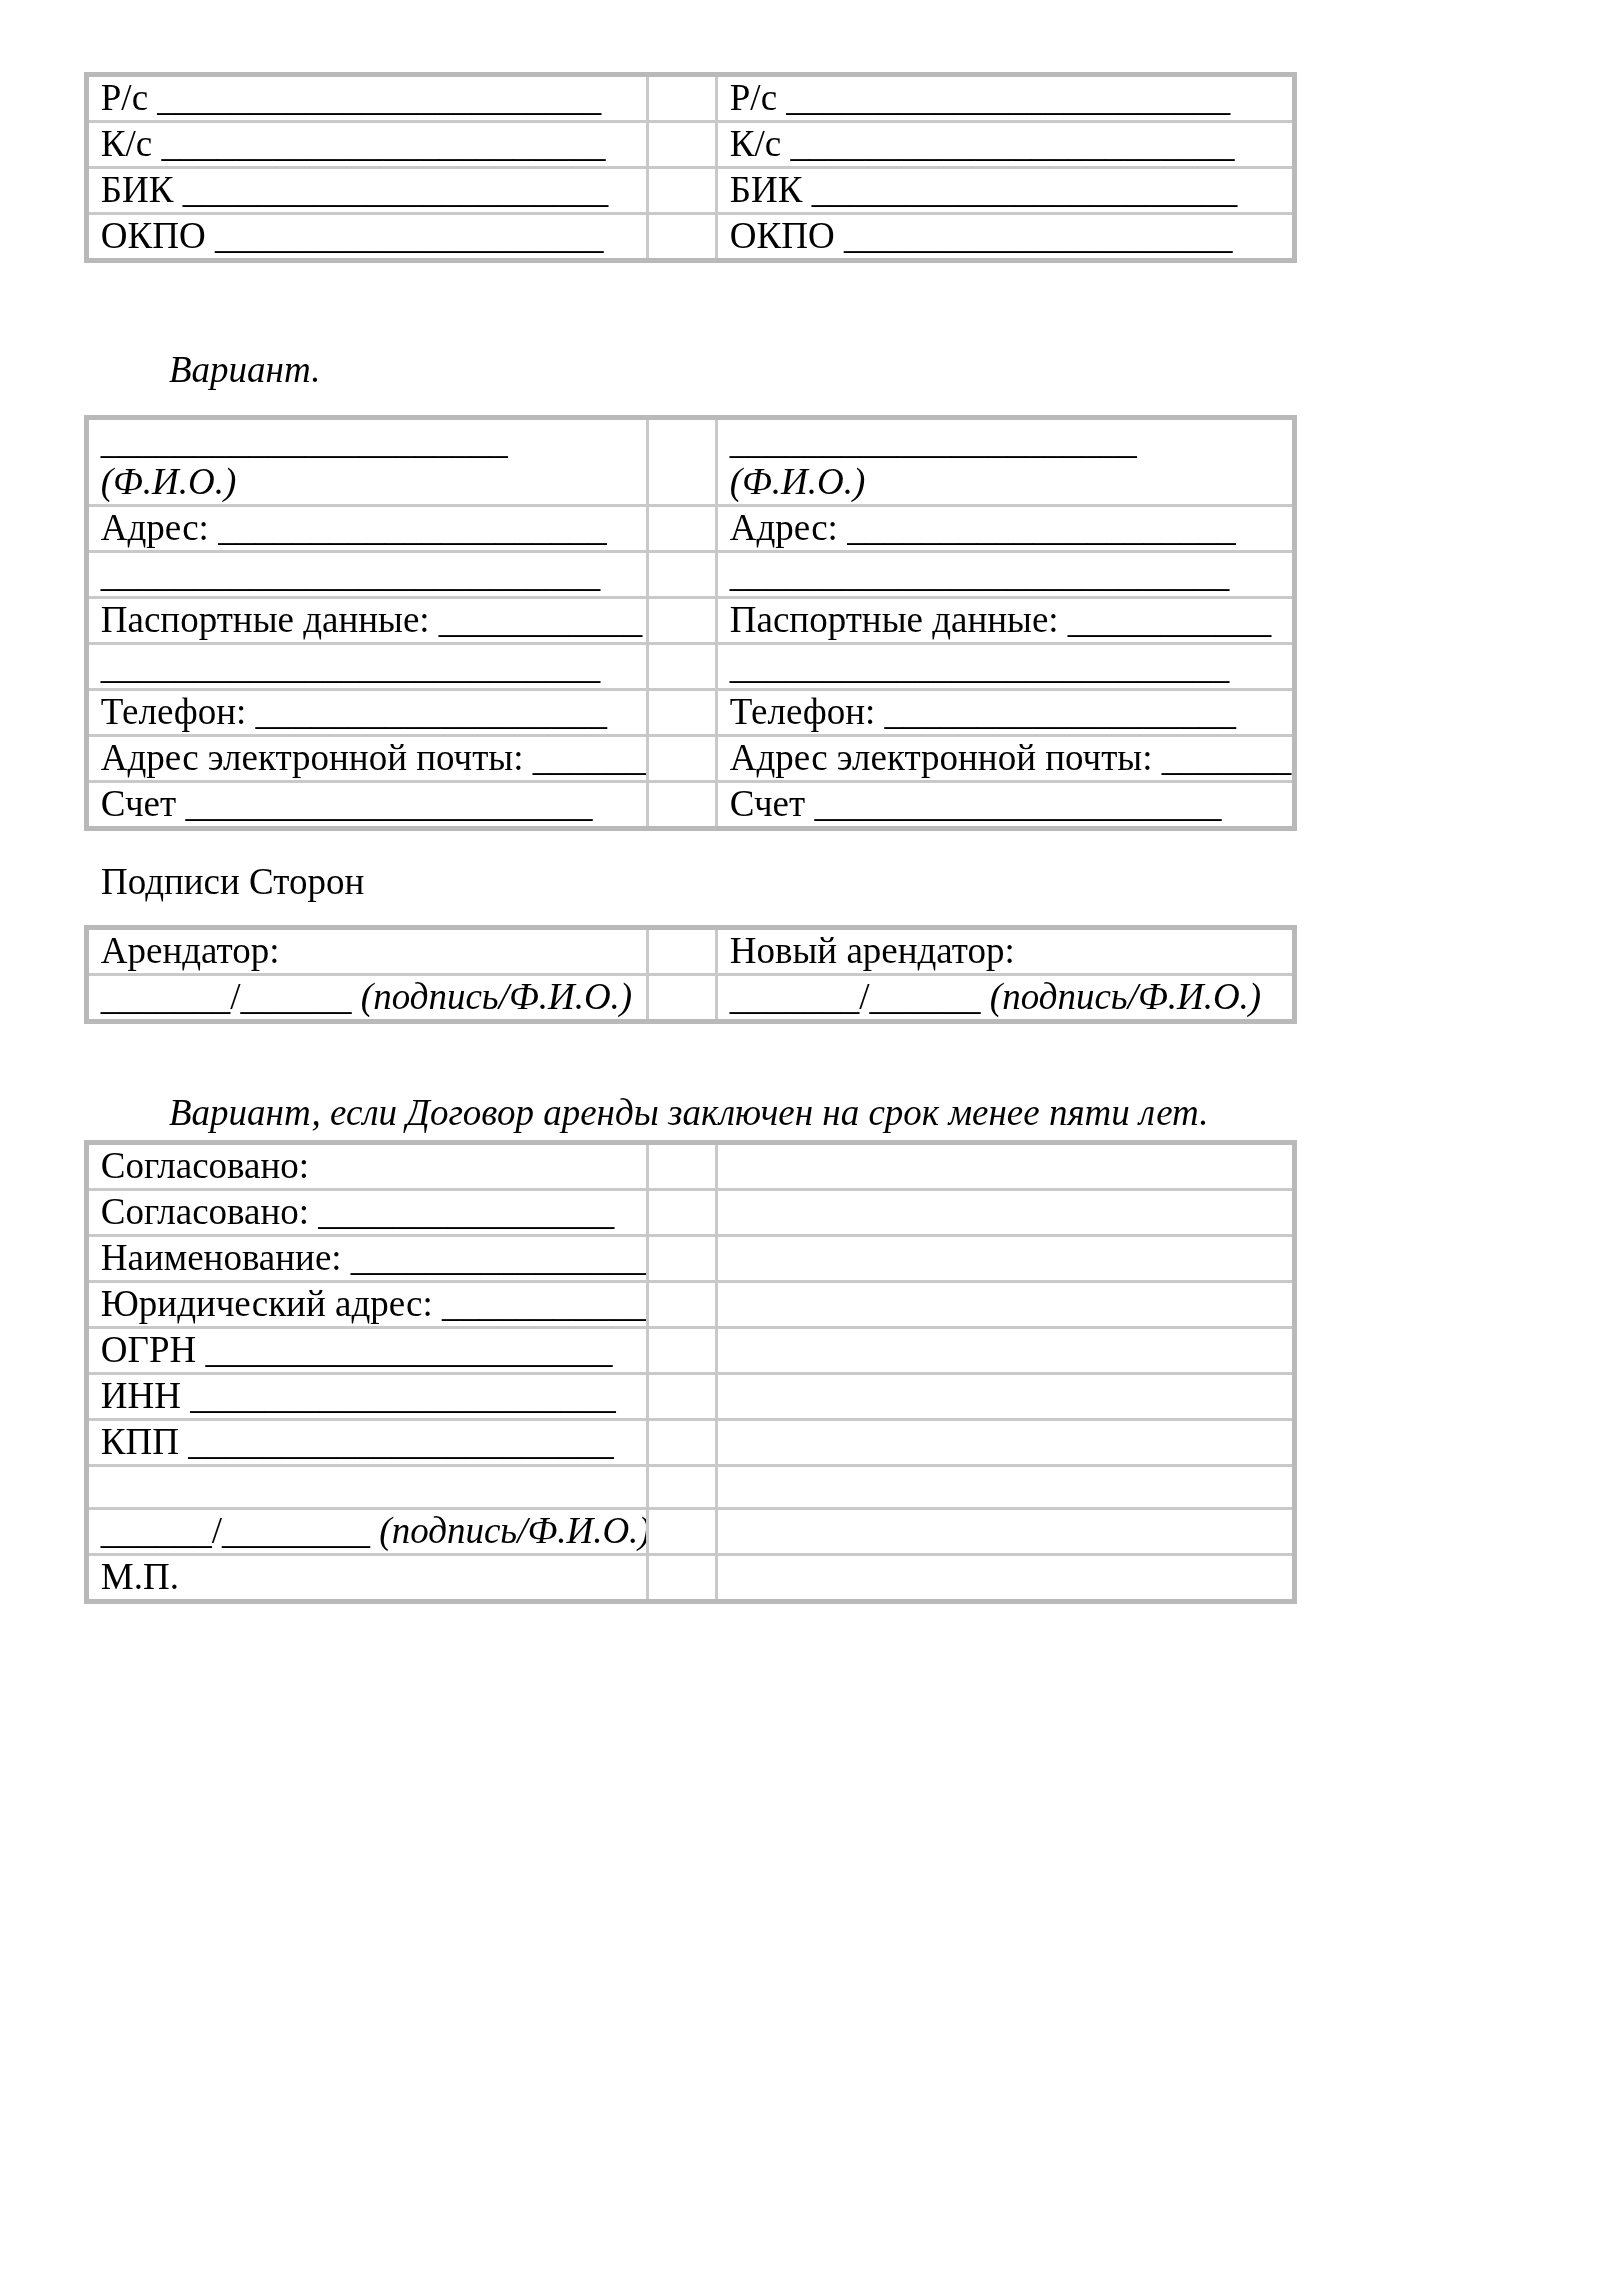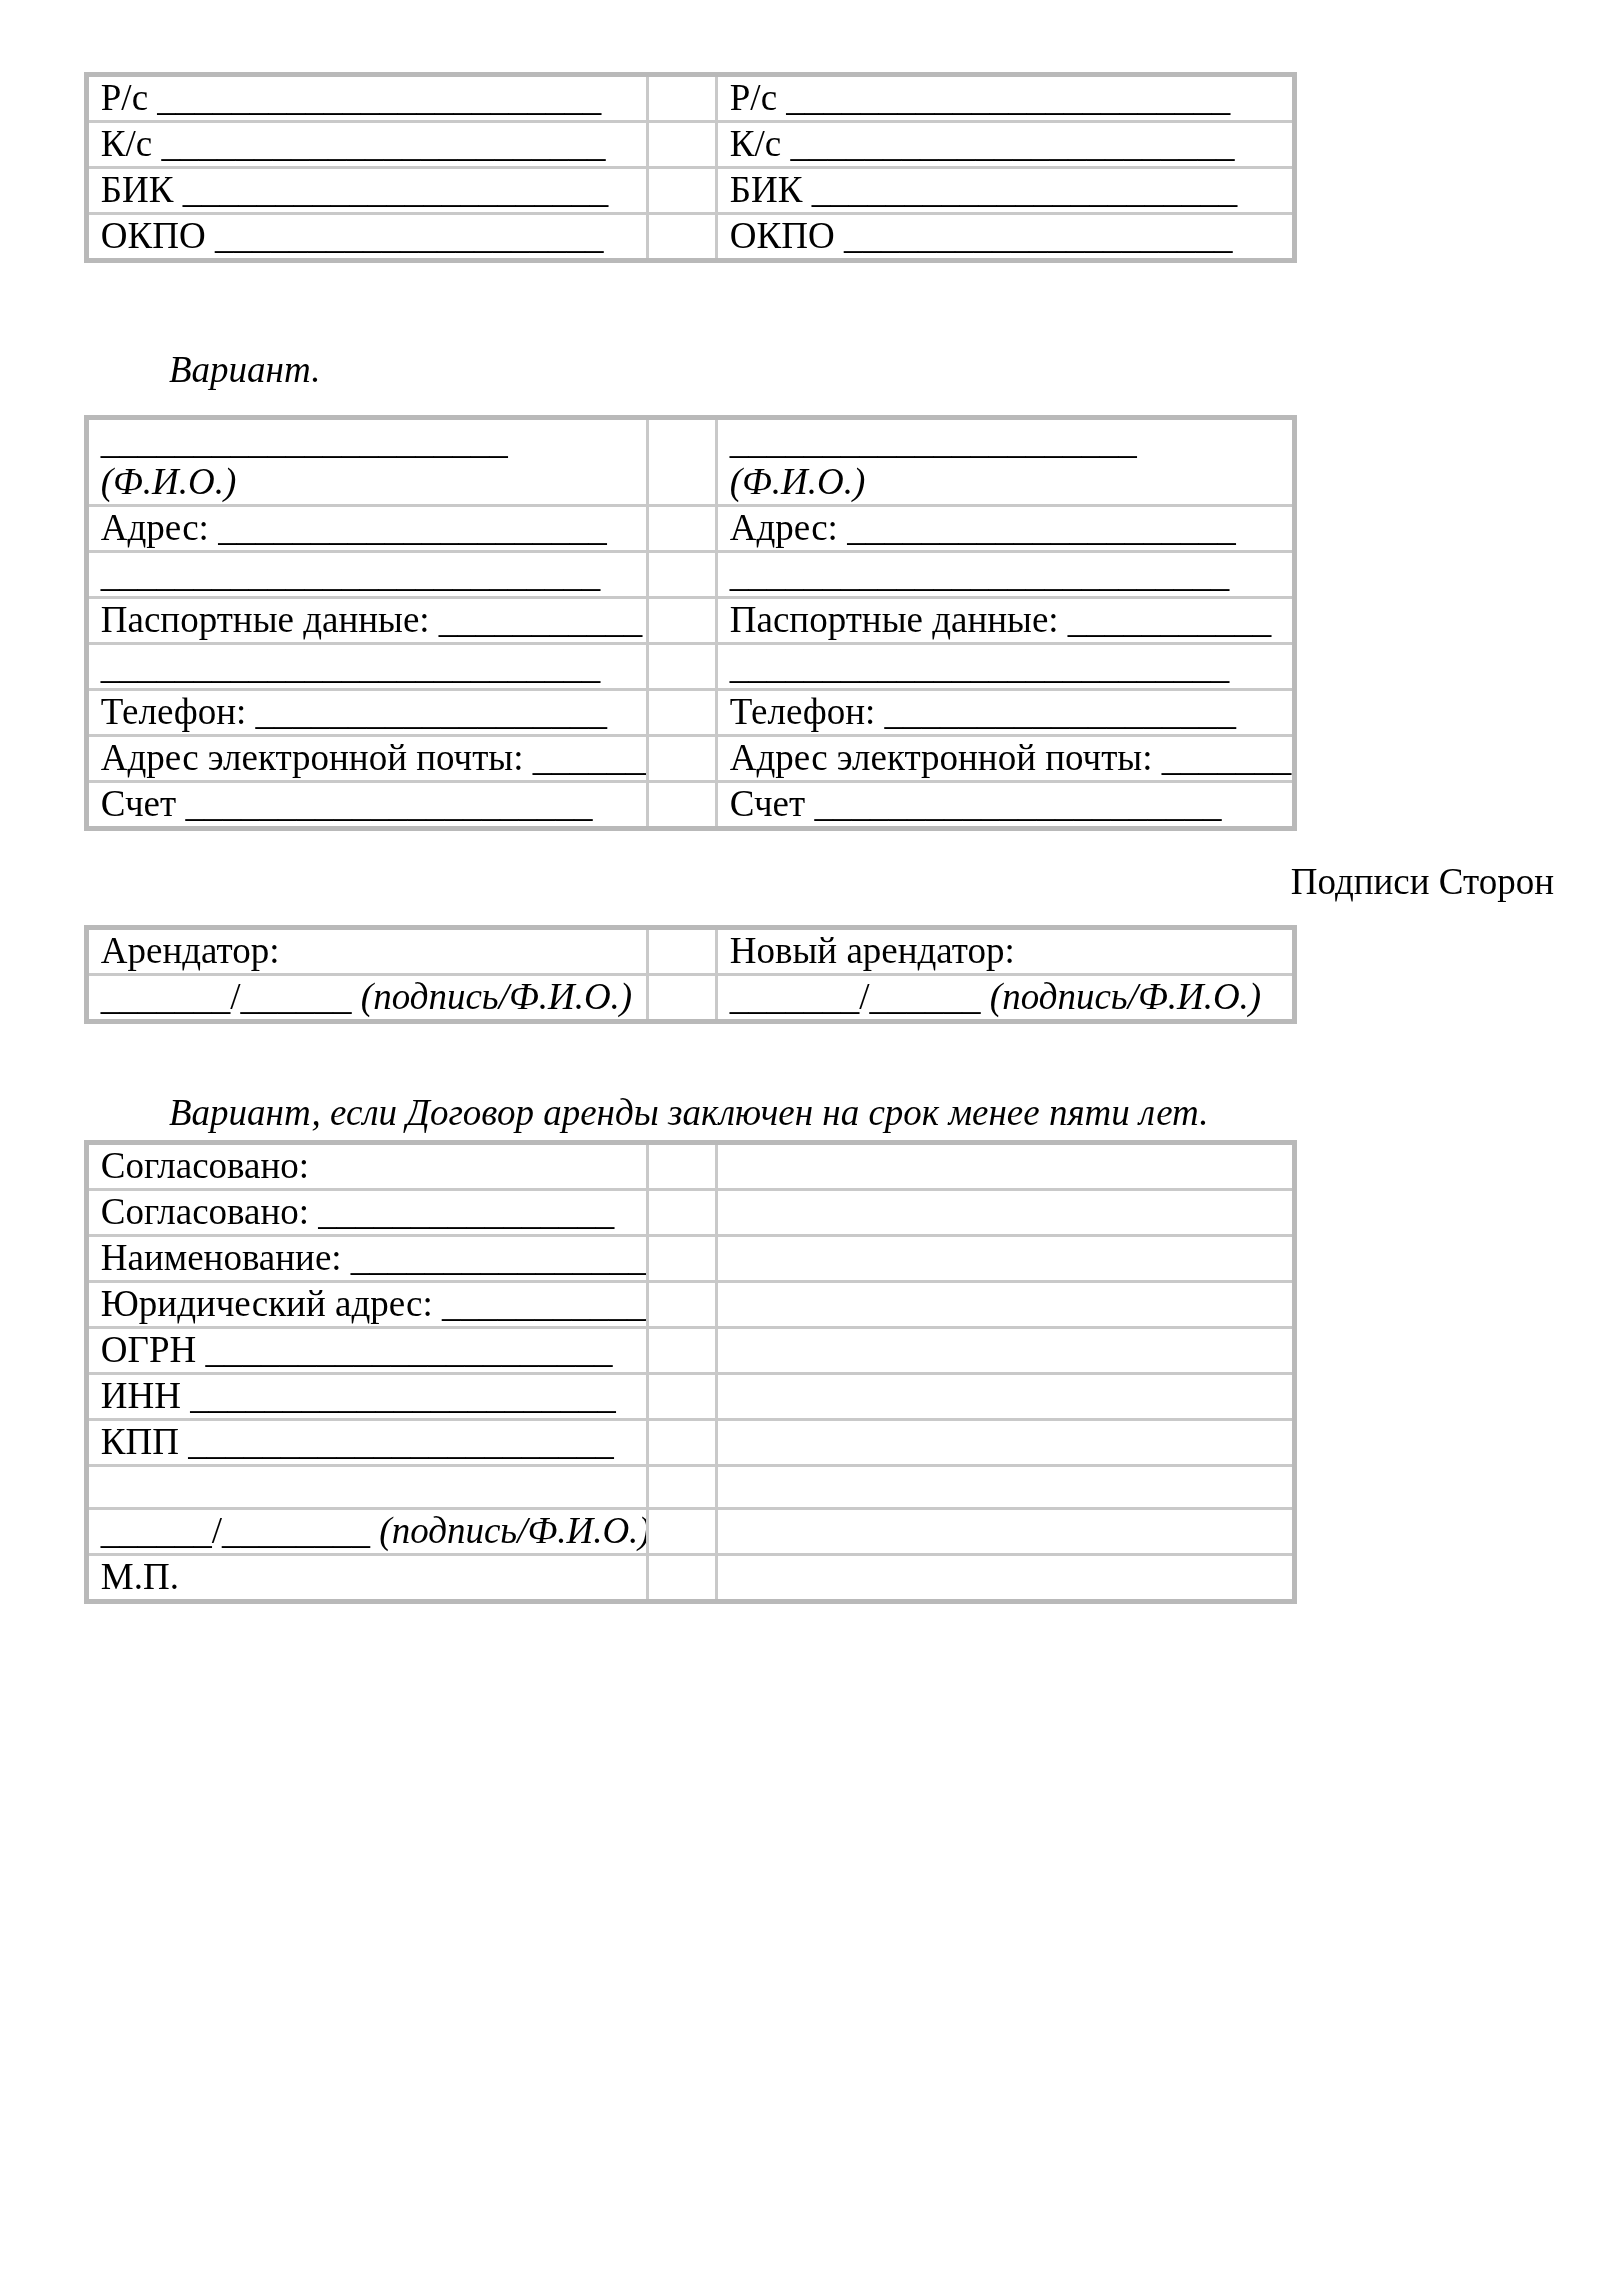--- a/index.html
+++ b/index.html
@@ -44,21 +44,21 @@
     left: 84px;
     width: 1453px;
     margin: 17px;
     line-height: 43px;
   }
   .para.indent {
     text-indent: 68px;
     font-style: italic;
   }
   .para.center {
-    text-align: right;
+    text-align: left;
   }
   .it { font-style: italic; }
   .t-bank     { top: 72px; padding-left: 12px; }
   .p-variant  { top: 331px; }
   .t-parties  { top: 415px; }
   .p-signhead { top: 843px; }
   .t-sign     { top: 925px; border-radius: 17px; }
   .p-variant2 { top: 1074px; }
   .t-approval { top: 1140px; }
 </style>

